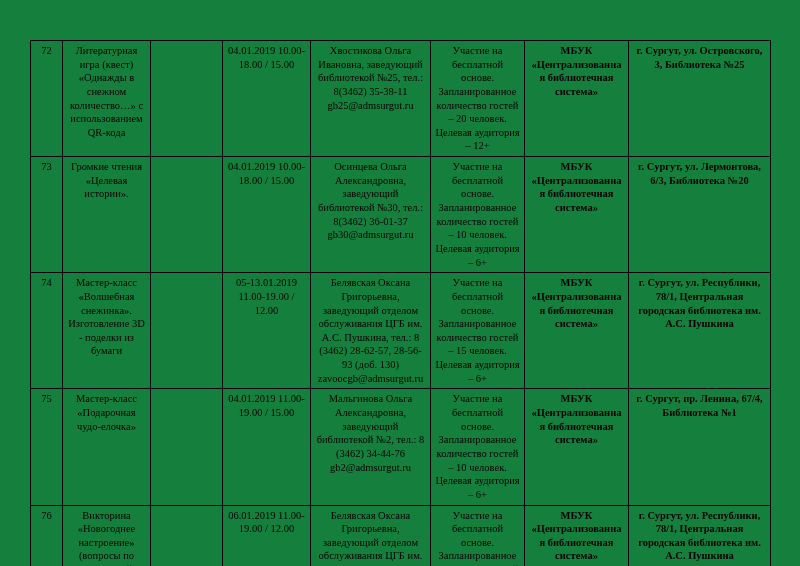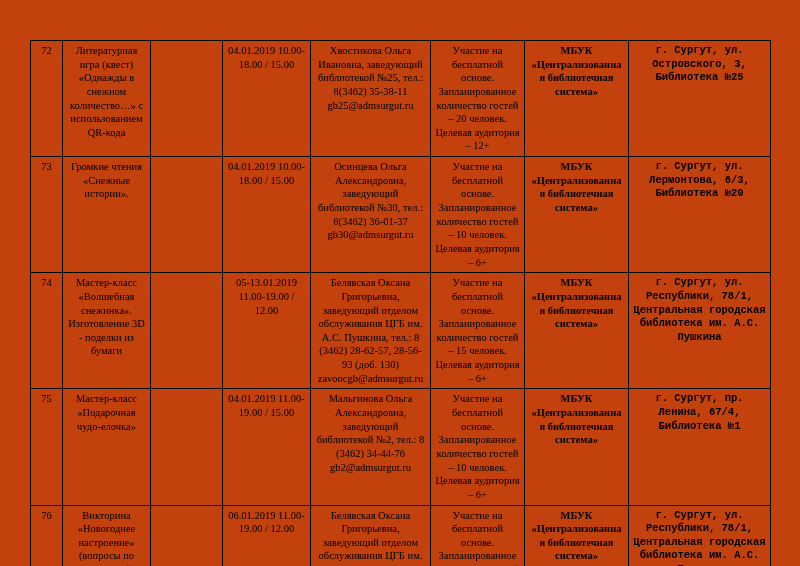--- a/index.html
+++ b/index.html
@@ -4,21 +4,21 @@
 <style>
   html, body {
     margin: 0;
     padding: 0;
     background: #ffffff;
   }
   .page {
     position: relative;
     width: 800px;
     height: 566px;
-    background: #c2410c;
+    background: #15803d;
     font-family: "Liberation Serif", serif;
     color: #000000;
     overflow: hidden;
   }
   table.events {
     position: absolute;
     left: 30px;
     top: 40px;
     width: 740px;
     border-collapse: collapse;
@@ -29,21 +29,21 @@
     vertical-align: top;
     text-align: center;
     font-size: 10.5px;
     line-height: 1.3;
     padding: 3px 4px;
     overflow: hidden;
     word-wrap: break-word;
   }
   td.c-part { white-space: pre-line; }
   td.c-org, td.c-addr { font-weight: bold; }
-  td.c-addr { padding-top: 6px; font-family: Liberation Mono, monospace; }
+  td.c-addr { padding-top: 6px; }
   tr.r0 { height: 91px; }
   tr.r1 { height: 87px; }
   tr.r2 { height: 100px; }
   tr.r3 { height: 89px; padding-left: 32px; }
   tr.r4 { height: 158px; }
 </style>
 </head>
 <body>
 
 <div class="page">
@@ -66,21 +66,21 @@
         <td class="c-date">04.01.2019 10.00-18.00 / 15.00</td>
         <td class="c-contact">Хвостикова Ольга Ивановна, заведующий библиотекой №25, тел.: 8(3462) 35-38-11 gb25@admsurgut.ru</td>
         <td class="c-part">Участие на бесплатной основе.
 Запланированное количество гостей – 20 человек.
 Целевая аудитория – 12+</td>
         <td class="c-org">МБУК «Централизованная библиотечная система»</td>
         <td class="c-addr">г. Сургут, ул. Островского, 3, Библиотека №25</td>
       </tr>
       <tr class="r1">
         <td class="c-num">73</td>
-        <td class="c-name">Громкие чтения «Снежные истории».</td>
+        <td class="c-name">Громкие чтения «Целевая истории».</td>
         <td class="c-extra"></td>
         <td class="c-date">04.01.2019 10.00-18.00 / 15.00</td>
         <td class="c-contact">Осинцева Ольга Александровна, заведующий библиотекой №30, тел.: 8(3462) 36-01-37 gb30@admsurgut.ru</td>
         <td class="c-part">Участие на бесплатной основе.
 Запланированное количество гостей – 10 человек.
 Целевая аудитория – 6+</td>
         <td class="c-org">МБУК «Централизованная библиотечная система»</td>
         <td class="c-addr">г. Сургут, ул. Лермонтова, 6/3, Библиотека №20</td>
       </tr>
       <tr class="r2">

